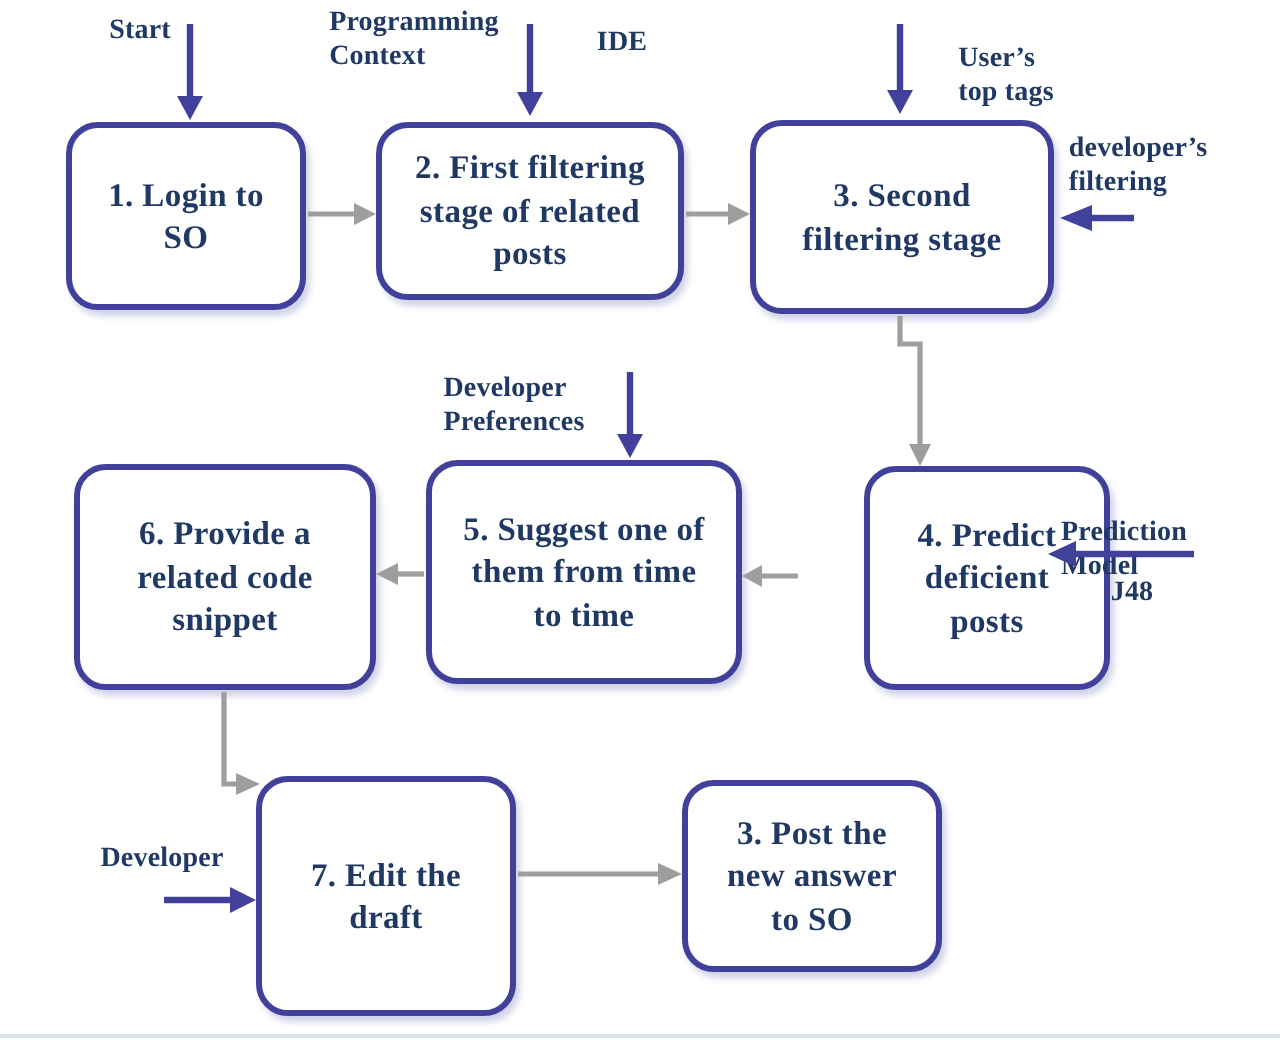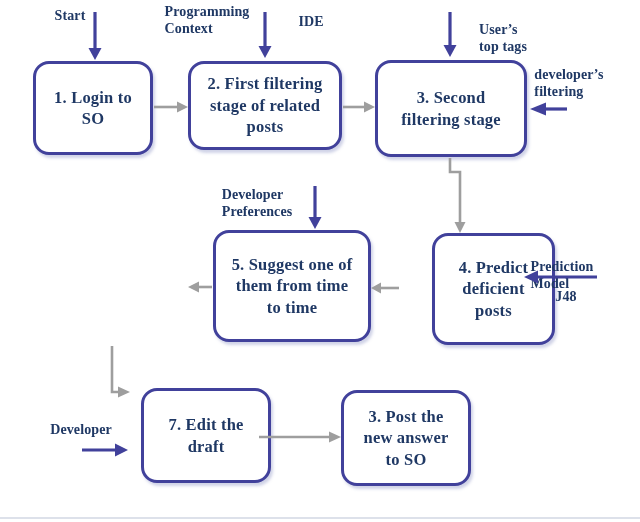--- a/index.html
+++ b/index.html
@@ -29,21 +29,21 @@
   .anno{
     position:absolute;transform:translateX(-50%);text-align:left;white-space:pre-line;
     color:var(--label-text);font-size:14px;font-weight:600;line-height:1.22;letter-spacing:0.1px;
   }
   #n1{left:33px;top:61px;width:120px;height:94px;}
   #n2{left:188px;top:61px;width:154px;height:89px;}
   #n3{left:375px;top:60px;width:152px;height:97px;}
   #n4{left:400px;top:233px;width:123px;height:112px;margin-left:32px;}
   #n5{left:213px;top:230px;width:158px;height:112px;}
   #n6{left:37px;top:232px;width:151px;height:113px;}
-  #n7{left:141px;top:388px;width:130px;height:95px;}
+  #n7{left:128px;top:388px;width:130px;height:120px;}
   #n8{left:341px;top:390px;width:130px;height:96px;}
   #a-start{left:70px;top:7px;}
   #a-progctx{left:207px;top:3px;}
   #a-ide{left:311px;top:13px;}
   #a-usertags{left:503px;top:2px;margin-top:19px;}
   #a-expertise{left:569px;top:66px;}
   #a-devpref{left:257px;top:186px;}
   #a-predmodel{left:562px;top:226px;margin-top:32px;}
   #a-j48{left:566px;top:288px;}
   #a-developer{left:81px;top:421px;}
@@ -74,20 +74,25 @@
   </div>
   <div class="node" id="n4">
     <span class="node-label">4. Predict
 deficient
 posts</span>
   </div>
   <div class="node" id="n5">
     <span class="node-label">5. Suggest one of
 them from time
 to time</span>
+  </div>
+  <div class="node" id="n6">
+    <span class="node-label">6. Provide a
+related code
+snippet</span>
   </div>
   <div class="node" id="n7">
     <span class="node-label">7. Edit the
 draft</span>
   </div>
   <div class="node" id="n8">
     <span class="node-label">3. Post the
 new answer
 to SO</span>
   </div>

